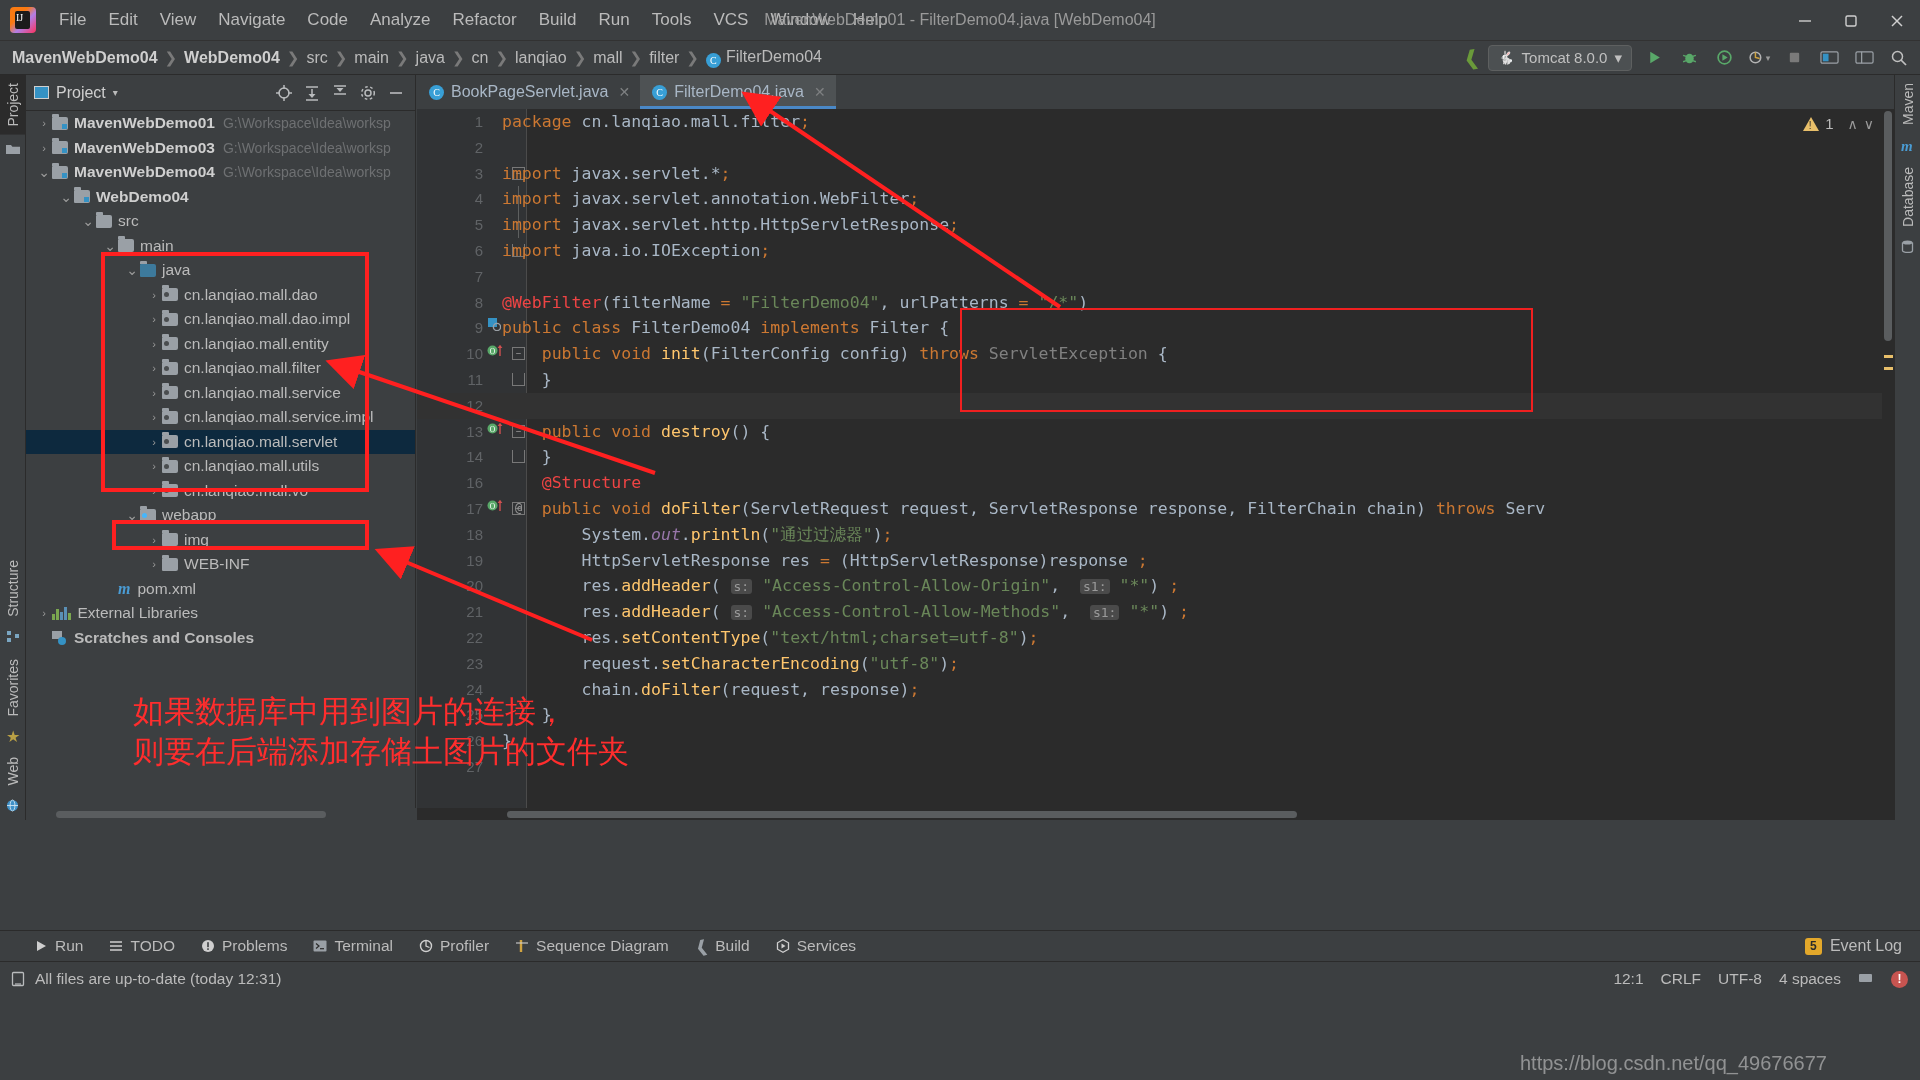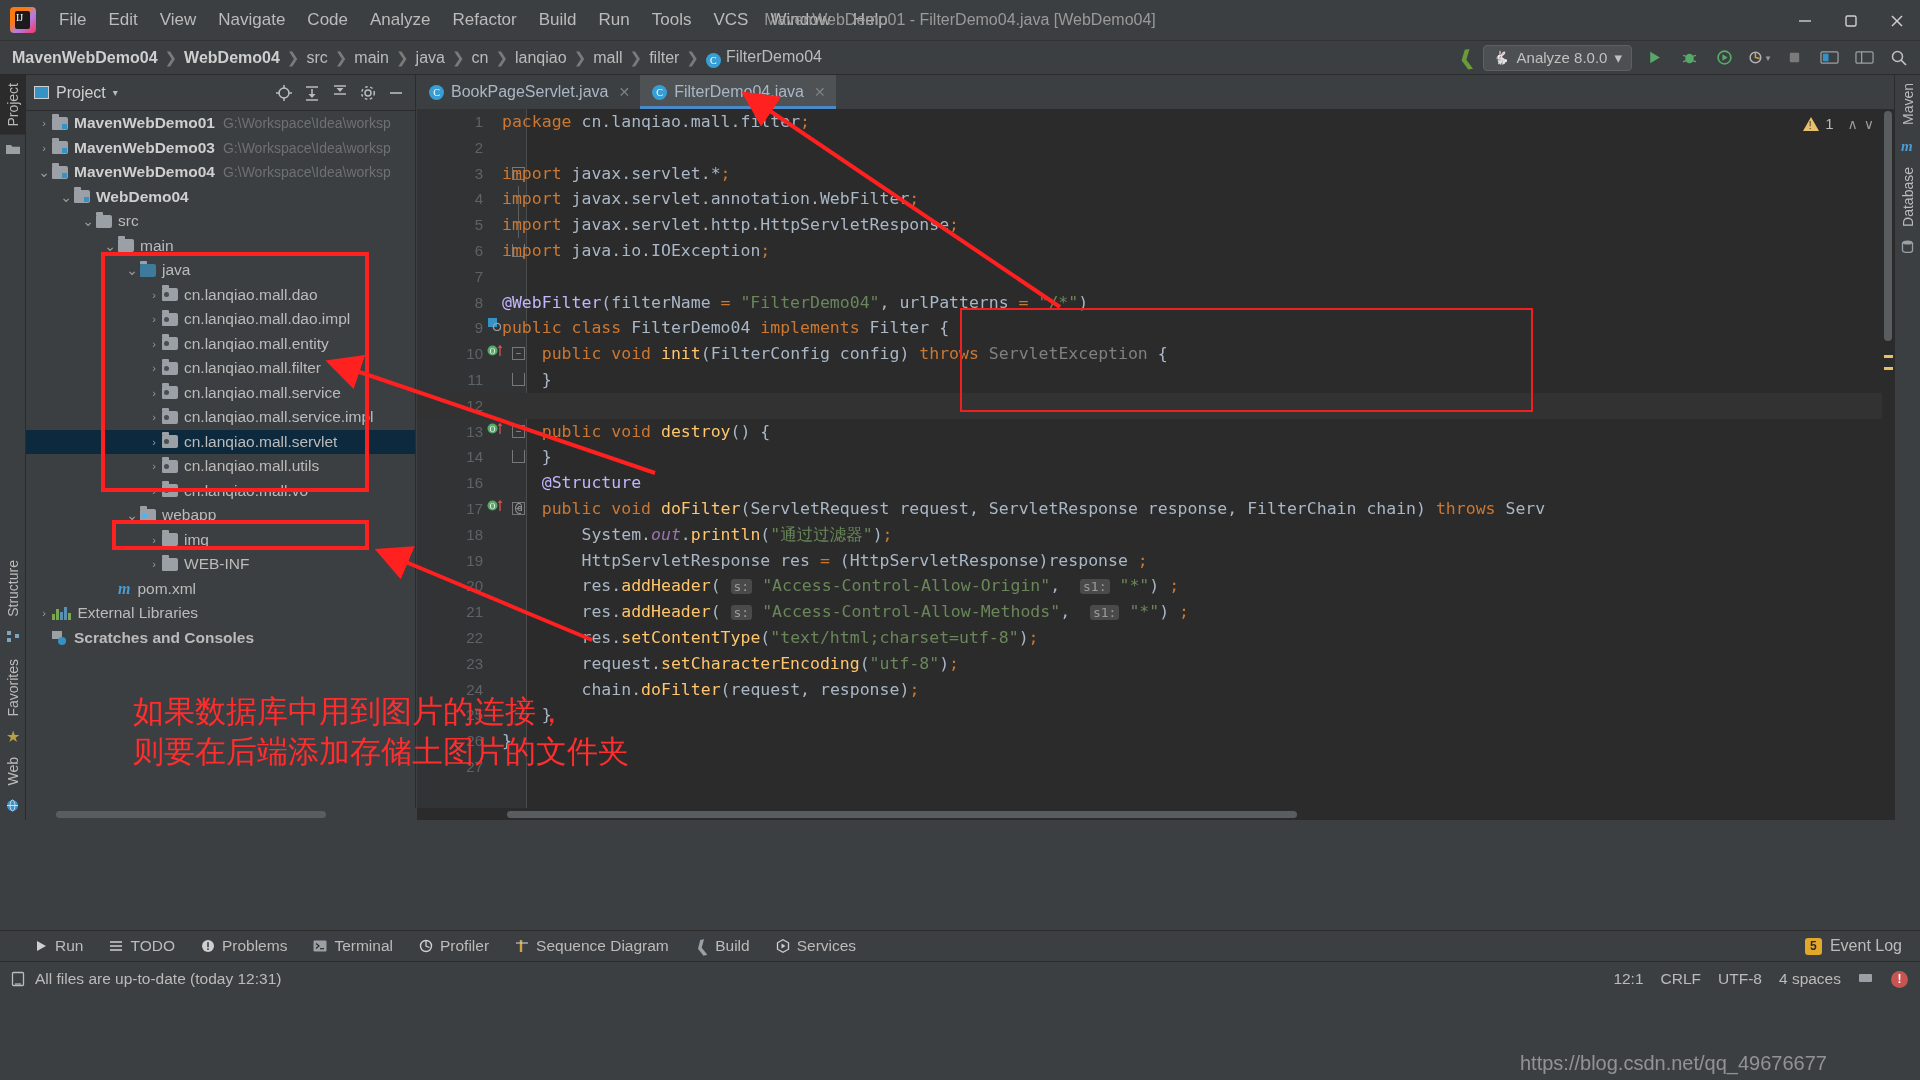--- a/index.html
+++ b/index.html
@@ -207,21 +207,21 @@
     position:absolute; left:95px; width:13px; height:13px; top:6px;
     border:1px solid #787878; color:#9a9a9a; font-size:9px; line-height:11px; text-align:center;
   }
   .foldline {
     position:absolute; left:101px; width:1px; top:0; height:25.8px; background:#5e6060;
   }
 
   
   .kw { color:#cc7832; }
   .str { color:#6a8759; }
-  .ann { color:#c4b5fd; }
+  .ann { color:#ef4444; }
   .cls { color:#a9b7c6; }
   .plain { color:#a9b7c6; }
   .mth { color:#ffc66d; }
   .fld { color:#9876aa; font-style:italic; }
   .gray { color:#808080; }
   .semi { color:#cc7832; }
   .hintbox {
     background:#4a4a4a; color:#9a9a9a; border-radius:3px; padding:0 3px;
     font-size:13px;
   }
@@ -348,21 +348,21 @@
     <span class="crumb">mall</span>
     <span class="crumb-sep">❯</span>
     <span class="crumb">filter</span>
     <span class="crumb-sep">❯</span>
     <span class="crumb"><span class="crumb-cls-icon">C</span><span>FilterDemo04</span></span>
 
     <div class="navbar-right">
       <span class="hammer-icon">❰</span>
       <div class="run-config">
         <span class="cat-ico">🐇</span>
-        <span>Analyze 8.0.0</span>
+        <span>Tomcat 8.0.0</span>
         <span>▾</span>
       </div>
       <div class="tbtn">
         <svg width="17" height="17" viewBox="0 0 16 16">
             <polygon points="4,2.5 13,8 4,13.5" fill="#59a869"></polygon>
           </svg>
       </div>
       <div class="tbtn">
         <svg width="17" height="17" viewBox="0 0 16 16">
             <ellipse cx="8" cy="9" rx="4" ry="4.5" fill="#59a869"></ellipse>

